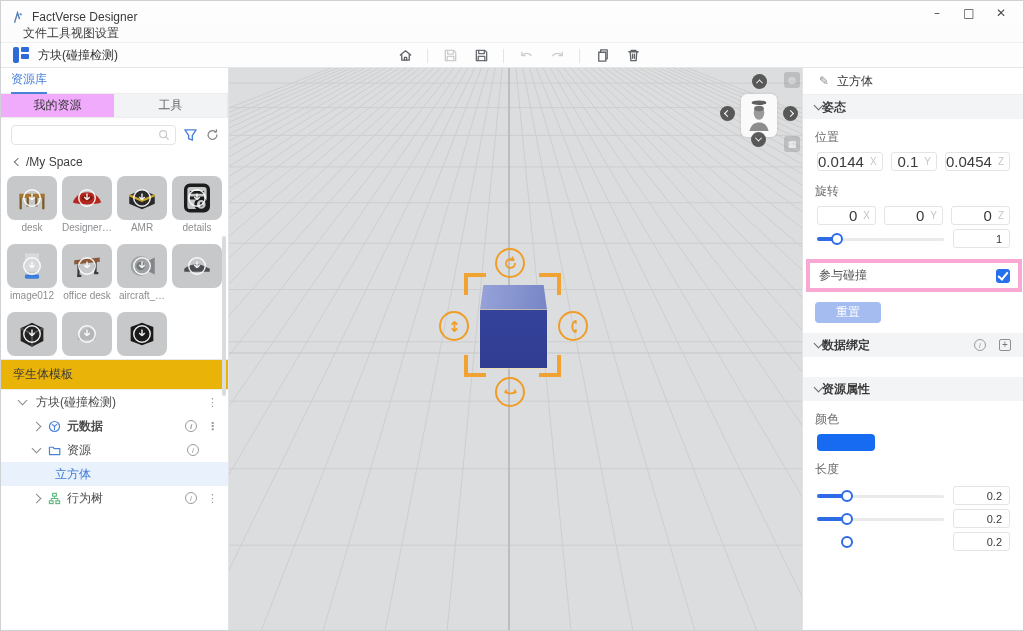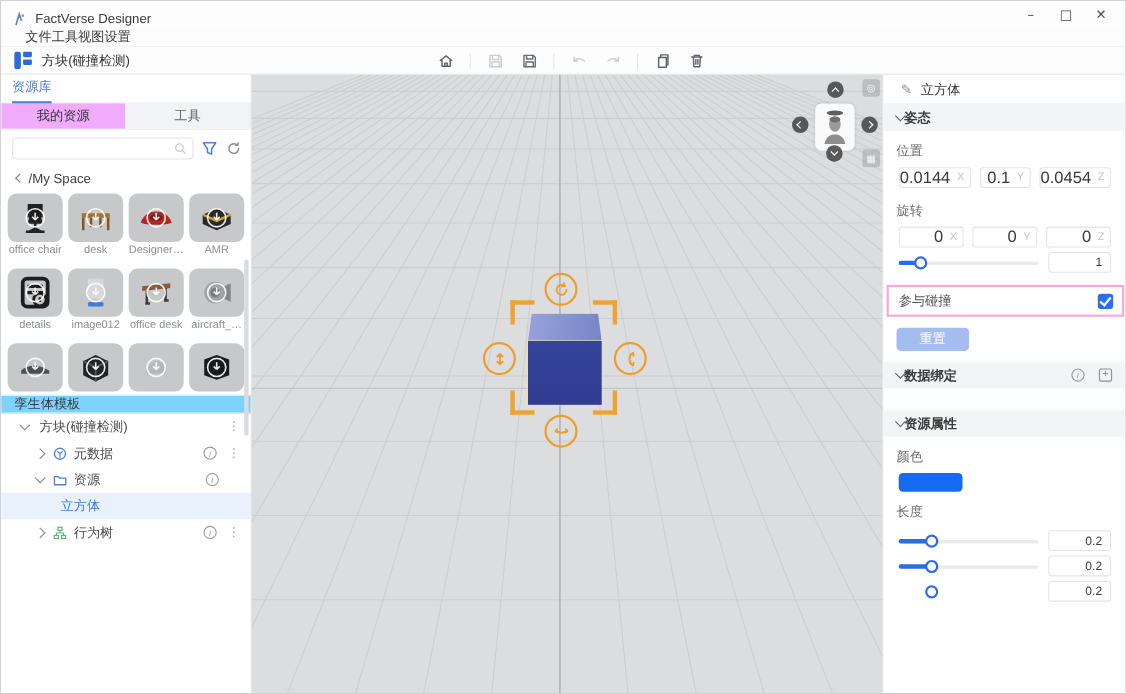--- a/index.html
+++ b/index.html
@@ -46,21 +46,21 @@
   .search-box { flex:1; height:20px; border:1px solid #e2e3e5; border-radius:4px; display:flex; align-items:center; justify-content:flex-end; padding-right:5px; background:#fff; }
   .breadcrumb-row { display:flex; align-items:center; gap:5px; padding:6px 0 4px 14px; font-size:12px; color:#3d3d3d; }
   .chev-left { width:6px; height:6px; border-left:1.5px solid #777; border-bottom:1.5px solid #777; transform:rotate(45deg); }
   .asset-grid { height:186px; overflow:hidden; padding:3px 4px 0 5px; display:grid; grid-template-columns:repeat(4,52px); grid-auto-rows:68px; column-gap:3px; }
   .asset { display:flex; flex-direction:column; align-items:center; }
   .thumb { width:50px; height:44px; background:#c6c8ca; border-radius:8px; position:relative; display:flex; align-items:center; justify-content:center; overflow:hidden; }
   .thumb svg.art { width:38px; height:34px; }
   .dl { position:absolute; left:50%; top:50%; transform:translate(-50%,-50%); width:22px; height:22px; opacity:.9; }
   .asset-label { font-size:10px; color:#8b8d8f; margin-top:2px; max-width:52px; white-space:nowrap; overflow:hidden; }
   .side-scroll { position:absolute; right:2px; top:168px; width:4px; height:160px; background:#dadbdd; border-radius:2px; }
-  .tmpl-header { height:17px; background:#7dd3fc; border-top:1px solid #e7e8e9; border-bottom:1px solid #eceded; display:flex; align-items:center; padding-left:12px; font-size:12px; color:#3c3c3c; }
+  .tmpl-header { height:31px; background:#eab308; border-top:1px solid #e7e8e9; border-bottom:1px solid #eceded; display:flex; align-items:center; padding-left:12px; font-size:12px; color:#3c3c3c; }
   .tree-row { height:24px; display:flex; align-items:center; font-size:12px; color:#4c4c4c; position:relative; }
   .tree-row.selected { background:#e9f1fc; }
   .tree-row.selected .tree-label { color:#3b7bd8; }
   .tw-chev { width:7px; height:7px; border-right:1.4px solid #8a8a8a; border-bottom:1.4px solid #8a8a8a; flex:none; }
   .tw-chev.open { transform:rotate(45deg); margin-top:-3px; }
   .tw-chev.closed { transform:rotate(-45deg); }
   .tree-icon { width:13px; height:13px; margin:0 6px 0 8px; flex:none; }
   .tree-trail { position:absolute; right:10px; display:flex; gap:10px; align-items:center; }
   .info-dot { width:12px; height:12px; border:1px solid #9a9a9a; border-radius:50%; color:#9a9a9a; font-size:8px; display:flex; align-items:center; justify-content:center; font-style:italic; }
   .kebab { color:#9a9a9a; font-size:11px; letter-spacing:0; line-height:1; }
@@ -101,21 +101,21 @@
   .triple { display:flex; gap:8px; padding:0 13px 2px 14px; }
   .num-box { flex:1; height:19px; border:1px solid #e3e4e6; border-radius:3px; display:flex; align-items:center; justify-content:flex-end; gap:6px; padding-right:5px; background:#fff; }
   .num-box .val { color:#3a3a3a; font-size:15px; }
   .num-box .axis { color:#c2c4c6; font-size:10px; }
   .slider-row { display:flex; align-items:center; gap:9px; padding:2px 13px 2px 14px; }
   .slider { position:relative; flex:1; height:12px; }
   .slider .track { position:absolute; left:0; right:0; top:5px; height:3px; background:#e9eaec; border-radius:2px; }
   .slider .fill { position:absolute; left:0; top:4px; height:4px; background:#2e6be6; border-radius:2px; }
   .slider .thumb { position:absolute; top:0; width:12px; height:12px; border-radius:50%; background:#fff; border:2px solid #2e6be6; }
   .slider-input { width:57px; height:19px; border:1px solid #e3e4e6; border-radius:3px; display:flex; align-items:center; justify-content:flex-end; padding-right:7px; font-size:11px; color:#3a3a3a; }
-  .collision-row { margin:9px 1px 7px 3px; border:2px solid #f9a8d4; display:flex; align-items:center; justify-content:space-between; padding:4px 8px 4px 9px; }
+  .collision-row { margin:9px 1px 7px 3px; border:4px solid #f9a8d4; display:flex; align-items:center; justify-content:space-between; padding:4px 8px 4px 9px; }
   .collision-label { color:#555; }
   .checkbox { width:14px; height:14px; background:#2670ee; border-radius:3px; position:relative; }
   .checkbox::after { content:""; position:absolute; left:4px; top:1.5px; width:4px; height:8px; border-right:2px solid #fff; border-bottom:2px solid #fff; transform:rotate(40deg); }
   .reset-btn { margin:3px 0 10px 12px; width:66px; height:21px; background:#a5bcf0; border:none; border-radius:4px; color:#fff; font-size:12px; }
   .gap-white { height:20px; }
   .color-swatch { margin:2px 0 2px 14px; width:58px; height:17px; border-radius:4px; }
 
   svg.icon15 { stroke-width:1.4; fill:none; stroke-linecap:round; stroke-linejoin:round; }
 </style>
 </head>
@@ -230,32 +230,20 @@
       <div class="breadcrumb-row">
         <span class="chev-left"></span>
         <span>/My Space</span>
       </div>
 
       <div class="asset-grid">
 
         <div class="asset">
           <div class="thumb">
               <svg class="art" viewBox="0 0 24 24">
-                <path d="M8 4h8v7H8zM9 12h6l1 3h-8zM12 15v4M6 21h12M12 19l-4 2M12 19l4 2" stroke="#222" stroke-width="1.6" fill="#1d1d1d"></path>
-              </svg>
-            <svg class="dl" viewBox="0 0 24 24">
-                <circle cx="12" cy="12" r="9" stroke="#fff" stroke-width="1.6" fill="none"></circle>
-                <path d="M12 7v7m0 0-3-3m3 3 3-3" stroke="#fff" stroke-width="1.6" fill="none"></path>
-              </svg>
-            </div>
-          <div class="asset-label">office chair</div>
-        </div>
-        <div class="asset">
-          <div class="thumb">
-              <svg class="art" viewBox="0 0 24 24">
                 <path d="M3 9h18v3H3z" fill="#a3742f"></path>
                 <path d="M4 12v8M20 12v8M9 12v6M15 12v6" stroke="#7c5a22" stroke-width="1.6"></path>
               </svg>
             <svg class="dl" viewBox="0 0 24 24">
                 <circle cx="12" cy="12" r="9" stroke="#fff" stroke-width="1.6" fill="none"></circle>
                 <path d="M12 7v7m0 0-3-3m3 3 3-3" stroke="#fff" stroke-width="1.6" fill="none"></path>
               </svg>
             </div>
           <div class="asset-label">desk</div>
         </div>
@@ -392,21 +380,21 @@
 
       <div class="tmpl-header">孪生体模板</div>
 
       <div class="tree-row" style="padding-left:18px; gap:10px;">
         <span class="tw-chev open"></span>
         <span class="tree-label">方块(碰撞检测)</span>
         <span class="tree-trail">
             <span class="kebab">⋮</span>
           </span>
       </div>
-      <div class="tree-row" style="padding-left:32px; gap:0;">
+      <div class="tree-row" style="padding-left:32px; gap:0;font-weight:bold;">
         <span class="tw-chev closed"></span>
         <svg class="tree-icon" viewBox="0 0 14 14">
             <circle cx="7" cy="7" r="5.4" fill="none" stroke="#4a82d8" stroke-width="1.3"></circle>
             <path d="M4.3 4.5 7 7l2.7-2.5M7 7v4" stroke="#4a82d8" stroke-width="1.2" fill="none"></path>
           </svg>
         <span class="tree-label">元数据</span>
         <span class="tree-trail">
             <span class="info-dot">i</span>
             <span class="kebab">⋮</span>
           </span>

